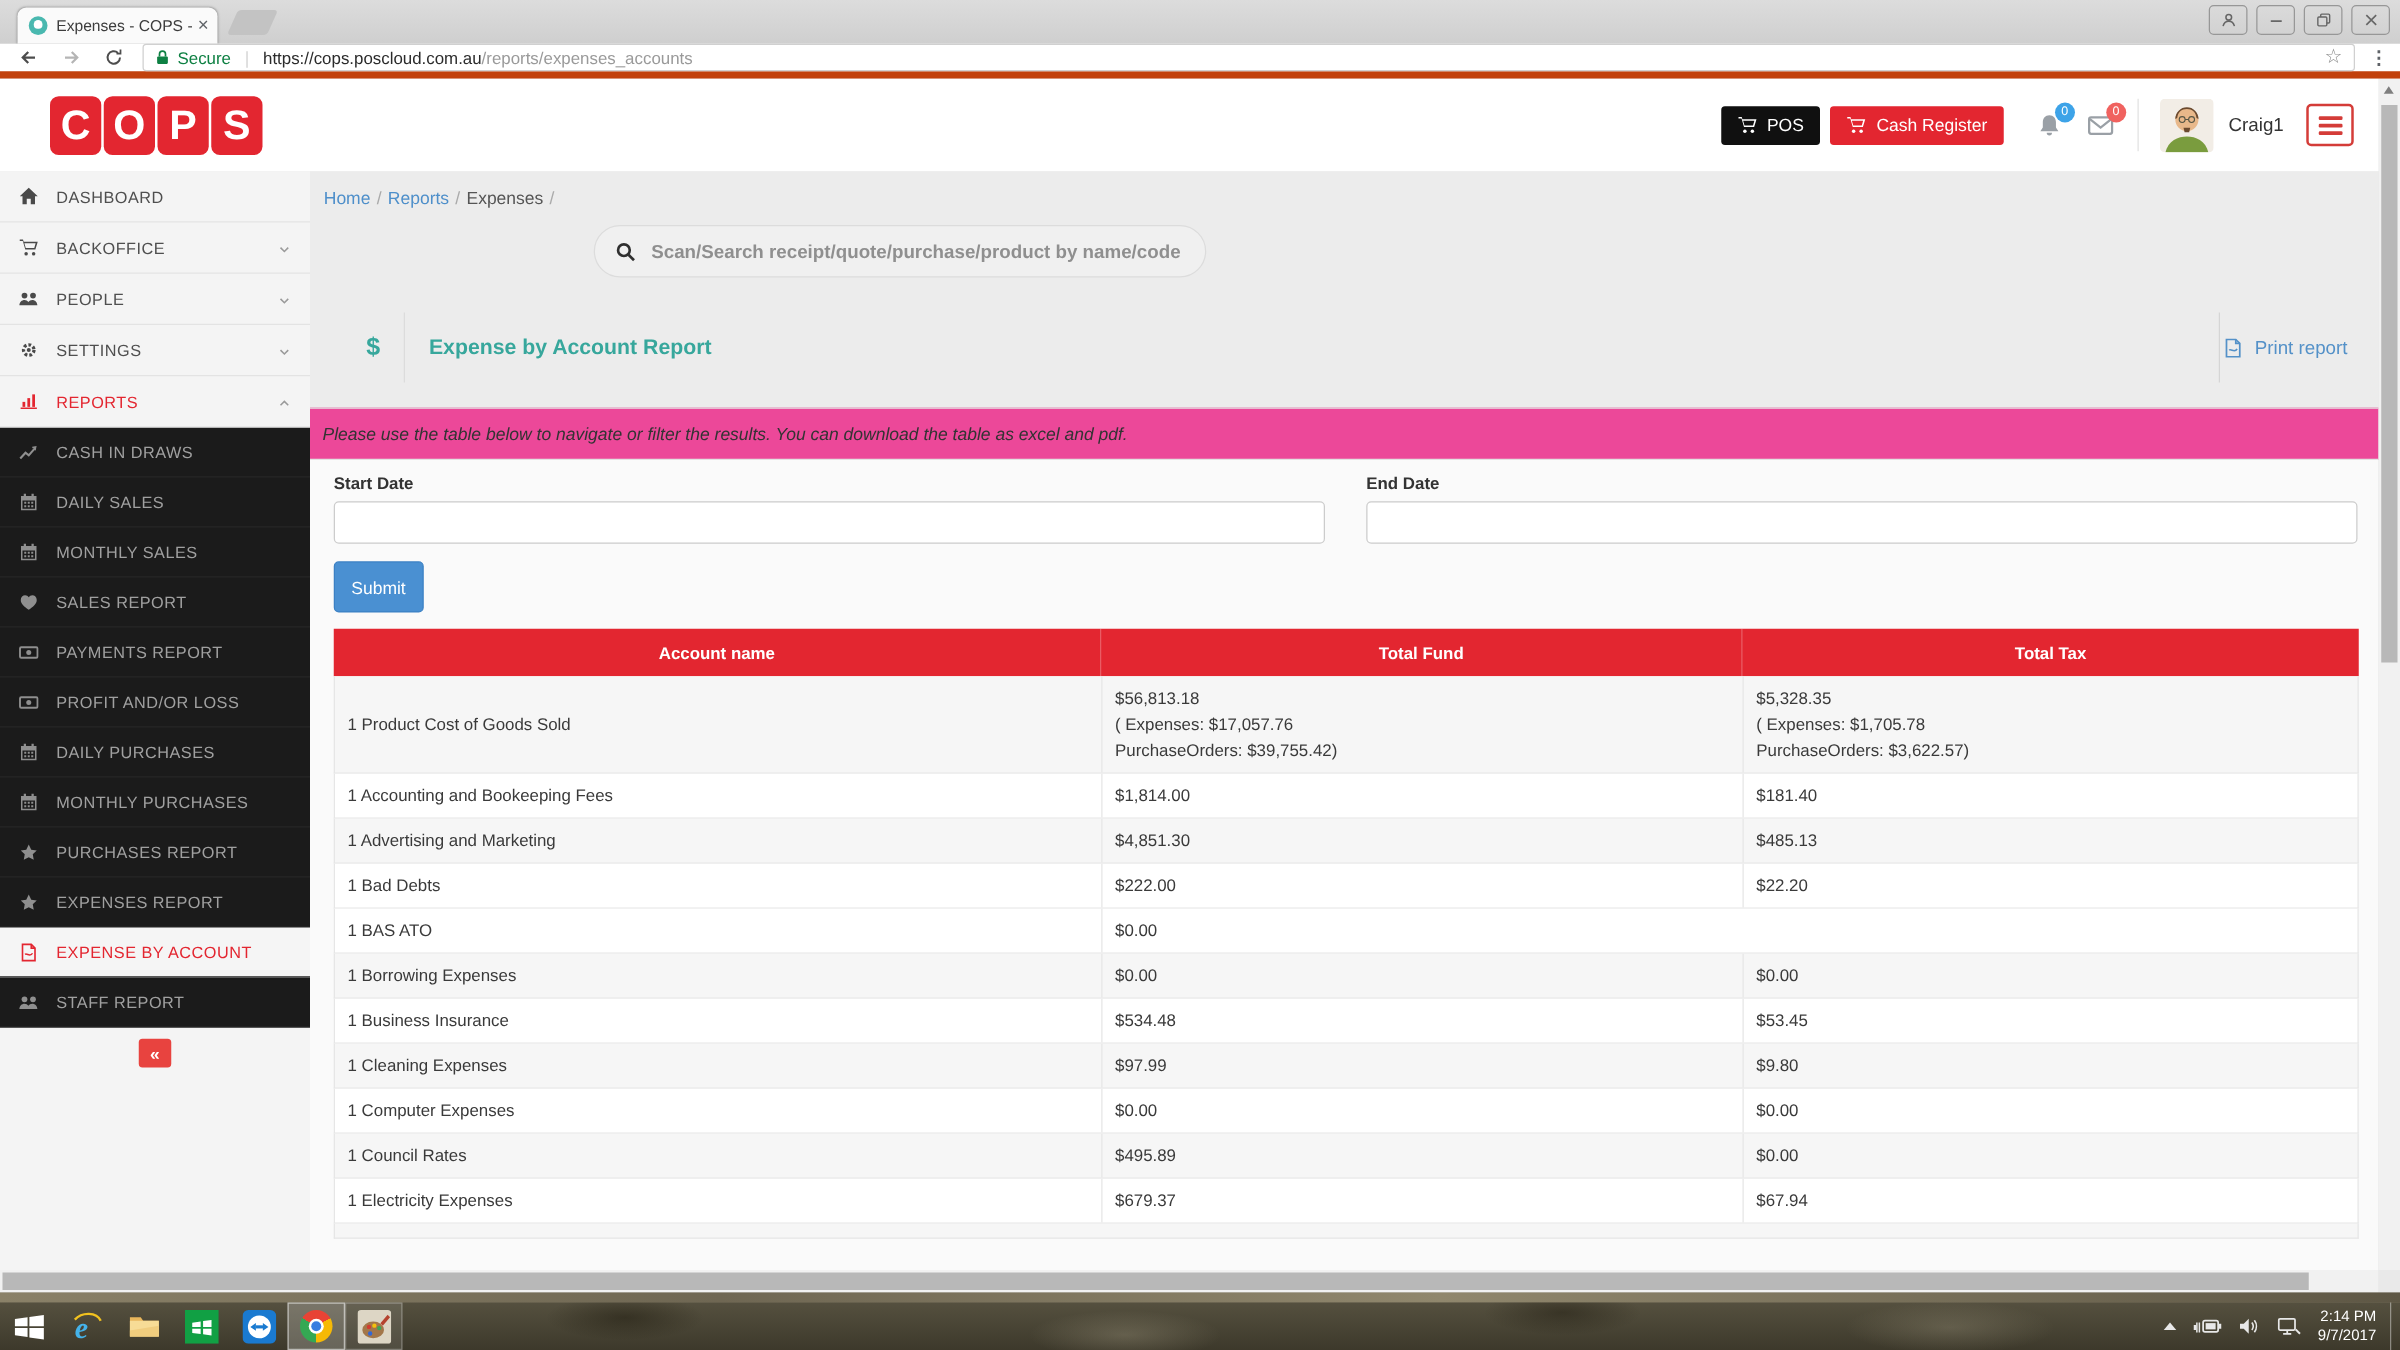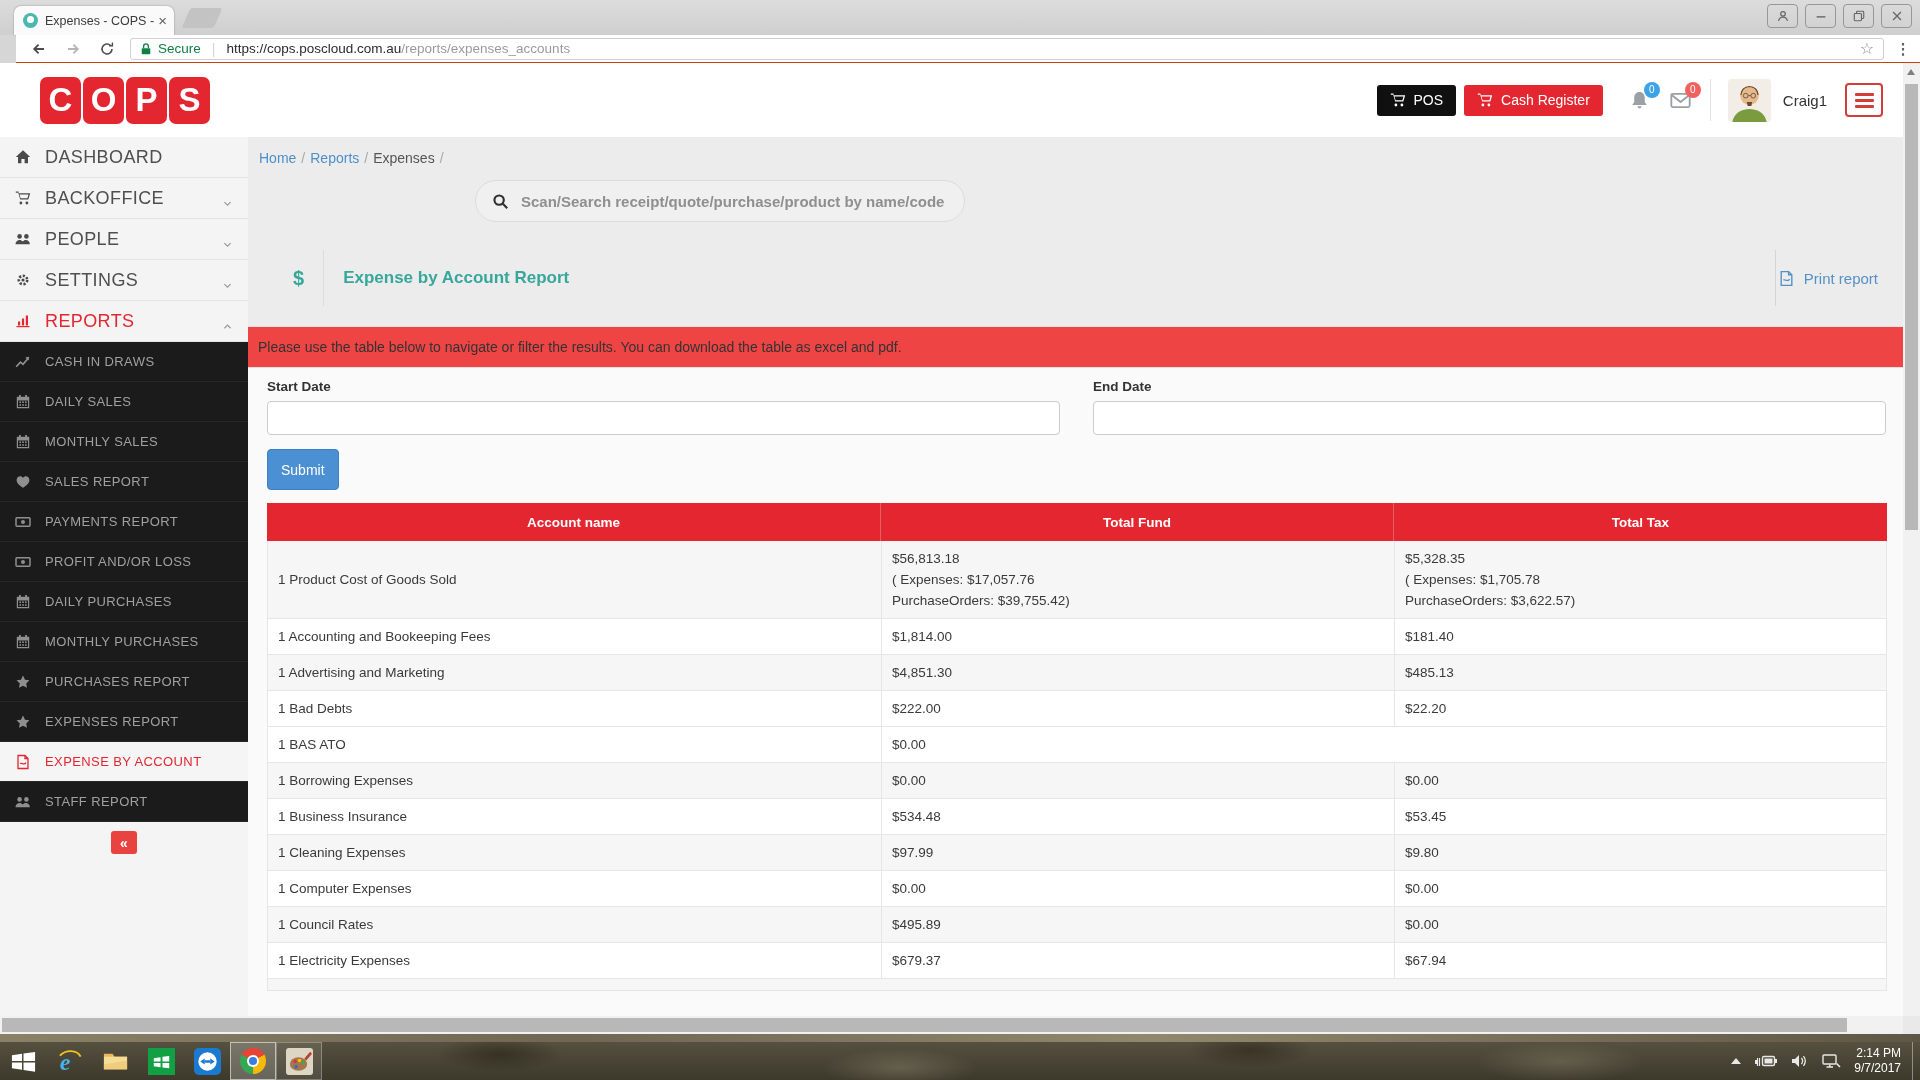--- a/index.html
+++ b/index.html
@@ -13,21 +13,21 @@
   .tab { position:absolute; left:14px; top:6px; width:160px; height:29px; background:#fafafa; border-radius:7px 7px 0 0;
          display:flex; align-items:center; padding:0 7px 0 9px; box-shadow:0 0 2px rgba(0,0,0,.35); }
   .favicon { width:15px; height:15px; border-radius:50%; background:#49b8af; position:relative; flex:0 0 15px; }
   .favicon::after { content:""; position:absolute; left:4px; top:3px; width:7px; height:7px; background:#fff; border-radius:50% 50% 45% 45%; }
   .tab-title { font-size:12.5px; color:#3c3c3c; margin-left:7px; white-space:nowrap; overflow:hidden; flex:1; }
   .tab-close { color:#5f6368; font-size:15px; line-height:1; margin-left:4px; }
   .newtab { position:absolute; left:186px; top:8px; width:32px; height:20px; background:#c3c3c3; border-radius:3px; transform:skewX(-24deg); }
   .winctl { position:absolute; top:4px; right:8px; display:flex; gap:7px; }
   .wbtn { width:31px; height:24px; border:1px solid #979797; border-radius:4px; display:flex; align-items:center; justify-content:center; background:transparent; }
   .wbtn svg { width:14px; height:14px; }
-  .addressbar { position:absolute; top:35px; height:28px; left:16px; right:0; background:#fff; border-bottom:1px solid #c2410c; display:flex; align-items:center; }
+  .addressbar { position:absolute; top:35px; height:28px; left:0; right:0; background:#fff; border-bottom:6px solid #c2410c; display:flex; align-items:center; }
   .nav-ic { width:22px; height:22px; margin-left:12px; display:flex; align-items:center; justify-content:center; color:#4d4d4d; }
   .nav-ic.disabled { color:#b5b5b5; }
   .nav-ic svg { width:16px; height:16px; }
   .omnibox { flex:1; height:22px; border:1px solid #d0d0d0; border-radius:3px; background:#fff; margin:0 8px 0 12px; display:flex; align-items:center; padding:0 9px; }
   .omnibox .lk { width:12px; height:14px; }
   .secure { color:#0e8043; font-size:13.5px; margin:0 11px 0 6px; }
   .url-sep { color:#d5d5d5; margin-right:11px; font-size:14px; }
   .url-host { color:#2b2b2b; font-size:13.5px; }
   .url-path { color:#9a9a9a; font-size:13.5px; }
   .star { margin-left:auto; color:#8c8c8c; font-size:16px; line-height:1; }
@@ -56,21 +56,21 @@
   .uname { font-size:15px; color:#333; margin-left:12px; }
   .btn-menu { width:38px; height:34px; border:2px solid #d43c38; border-radius:4px; margin-left:18px; display:flex; flex-direction:column;
               justify-content:center; align-items:center; gap:3px; background:#fff; }
   .btn-menu i { width:19px; height:3px; background:#d43c38; border-radius:1px; }
 
   .body-row { flex:1; display:flex; overflow:hidden; }
 
   
   .sidebar { width:248px; flex:0 0 248px; background:#f4f4f4; display:flex; flex-direction:column; }
   .s-item { height:41px; flex:0 0 41px; display:flex; align-items:center; border-bottom:1px solid #e3e3e3; color:#4f4f4f;
-            font-size:18px; letter-spacing:.4px; position:relative; }
+            font-size:13px; letter-spacing:.4px; position:relative; }
   .s-item .icon, .d-item .icon { width:16px; height:16px; margin:0 14px 0 15px; flex:0 0 16px; }
   .s-item .icon { color:#4a4a4a; }
   .s-item.active { color:var(--red); } .s-item.active .icon { color:var(--red); }
   .chev { position:absolute; right:15px; width:11px; height:11px; color:#9a9a9a; }
   .s-dark { background:#1b1b1b; }
   .d-item { height:40px; display:flex; align-items:center; border-bottom:1px solid #272727; color:#a0a0a0; font-size:13px; letter-spacing:.4px; }
   .d-item .icon { color:#8f8f8f; }
   .d-item.active { background:#f5f5f5; color:var(--red); }
   .d-item.active .icon { color:var(--red); }
   .collapse-btn { width:26px; height:23px; background:#e8433f; color:#fff; border-radius:3px; margin:9px auto 0;
@@ -89,22 +89,22 @@
   .search-input { border:none; outline:none; background:transparent; flex:1; margin-left:12px; font-size:15px; font-weight:bold; color:#555; font-family:inherit; }
   .search-input::placeholder { color:#8f8f8f; font-weight:bold; opacity:1; }
   .title-row { margin-top:26px; height:60px; flex:0 0 60px; display:flex; align-items:center; }
   .dollar { color:var(--teal); font-size:20px; font-weight:bold; margin-left:45px; }
   .title-div { width:1px; height:56px; background:#dcdcdc; margin:0 19px; }
   .rpt-title { color:var(--teal); font-size:17px; font-weight:bold; }
   .print-wrap { margin-left:auto; margin-right:25px; display:flex; align-items:center; border-left:1px solid #d5d5d5;
                 padding-left:2px; height:56px; color:#5491c8; }
   .print-wrap .icon { width:17px; height:17px; }
   .print-label { font-size:15px; margin-left:9px; }
-  .desc-strip { margin-top:18px; height:42px; flex:0 0 42px; background:#ef4444; border-top:1px solid #e2e2e2; border-bottom:1px solid #e2e2e2;
-                display:flex; align-items:center; padding-left:10px; font-size:14px; color:#333; }
+  .desc-strip { margin-top:18px; height:42px; flex:0 0 42px; background:#ec4899; border-top:1px solid #e2e2e2; border-bottom:1px solid #e2e2e2;
+                display:flex; align-items:center; padding-left:10px; font-size:14px; color:#333;font-style:italic; }
   .form-area { flex:1; background:#fafafa; padding:11px 16px 0 19px; overflow:hidden; }
   .date-row { display:flex; gap:33px; }
   .date-col { width:793px; }
   .date-col label { font-size:13.5px; font-weight:bold; color:#333; display:block; margin-bottom:7px; }
   .date-col input { width:100%; height:34px; border:1px solid #ccc; border-radius:4px; background:#fff; padding:0 8px; font-size:14px; font-family:inherit; }
   .submit-btn { margin-top:14px; height:41px; padding:0 13px; background:#4a90d2; border:1px solid #3b80c4; border-radius:4px;
                 color:#fff; font-size:14px; font-family:inherit; display:block; }
   .rtable { margin-top:13px; width:1620px; font-size:13.5px; color:#3a3a3a; }
   .t-head { display:grid; grid-template-columns:614px 513px 493px; background:var(--red); color:#fff; font-weight:bold; height:38px; }
   .t-head > div { display:flex; align-items:center; justify-content:center; border-right:1px solid rgba(255,255,255,.25); }

